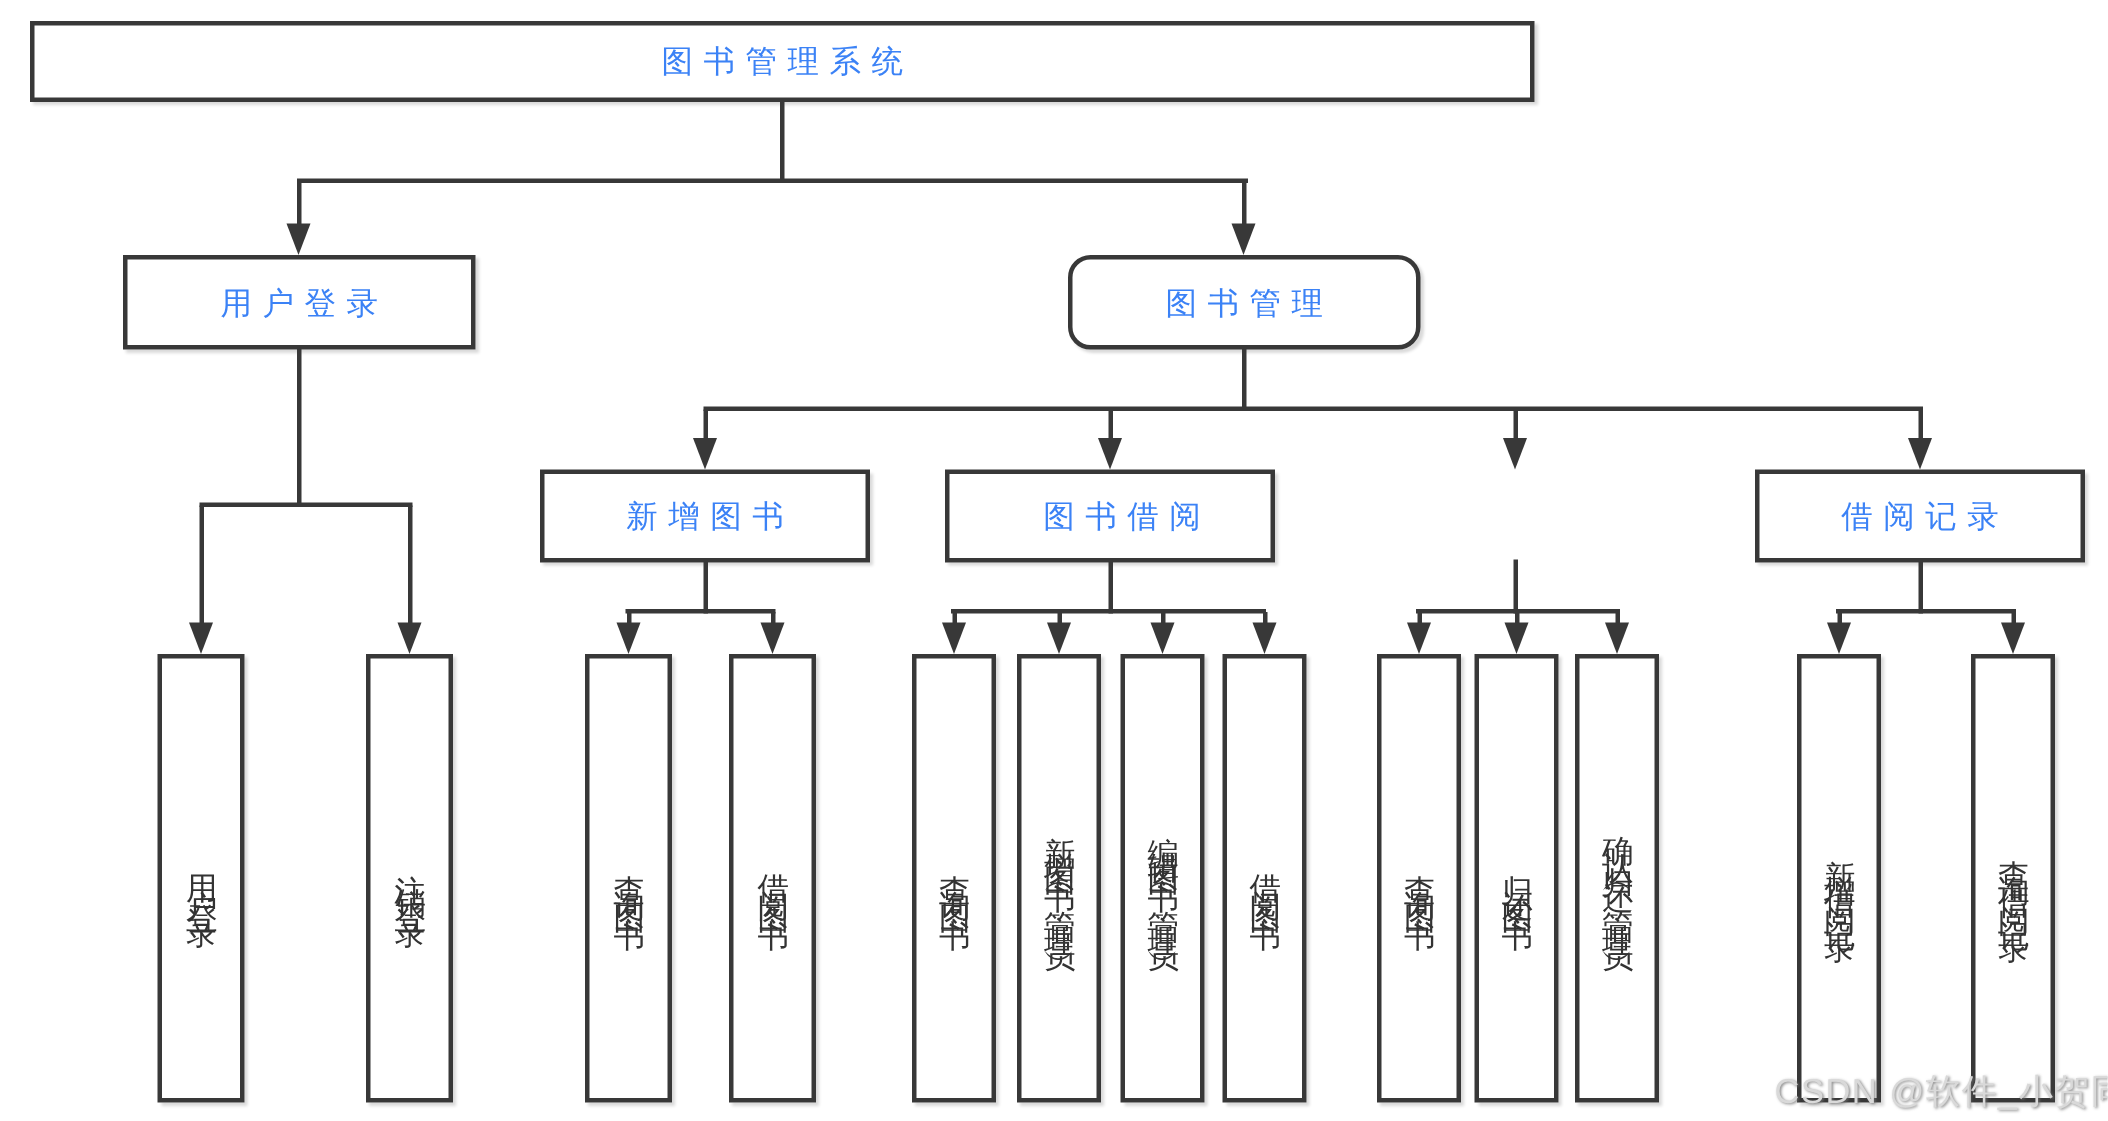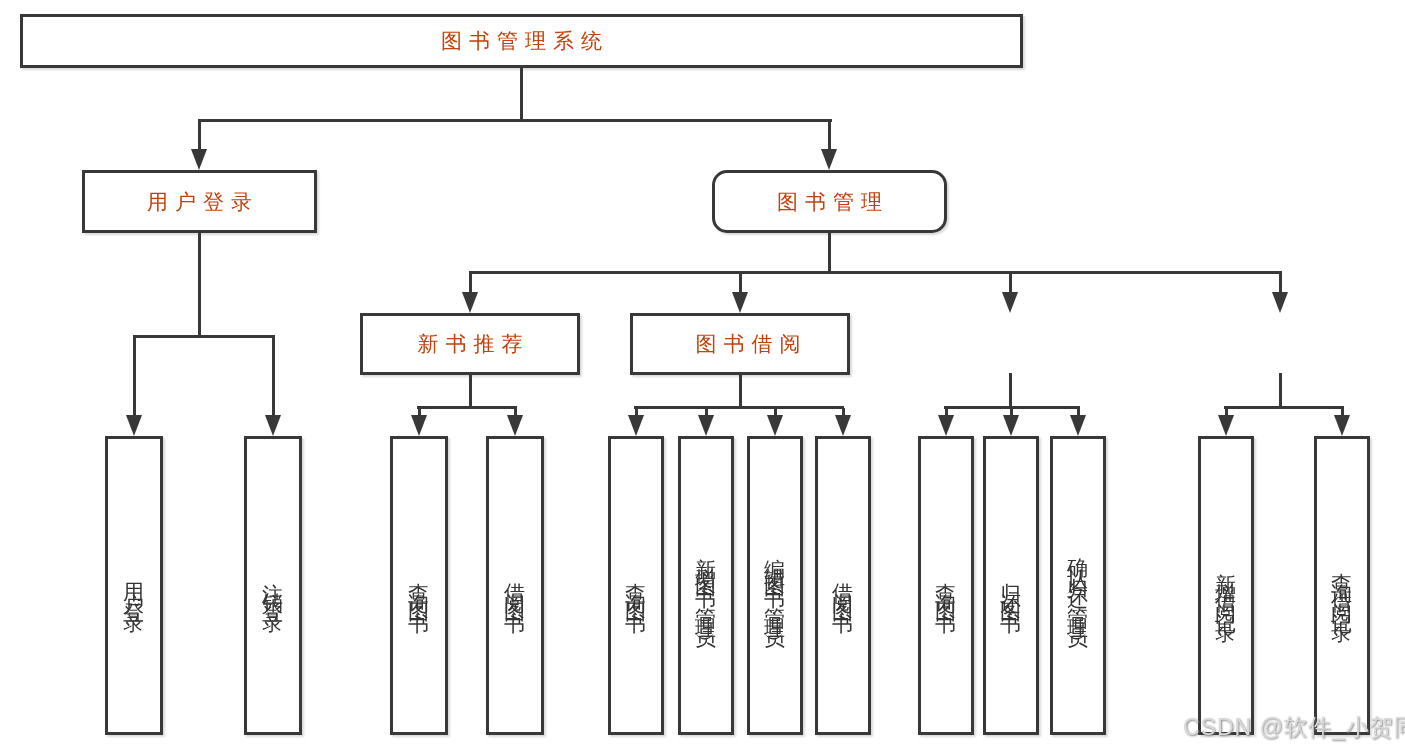--- a/index.html
+++ b/index.html
@@ -4,21 +4,21 @@
 <style>
   html,body{margin:0;padding:0;}
   body{
     width:1405px;height:747px;position:relative;background:#ffffff;
     font-family:"Liberation Sans","DejaVu Sans",sans-serif;color:#333333;overflow:hidden;
   }
   .stage{position:absolute;left:0;top:0;width:1405px;height:747px;}
   .box{
     position:absolute;background:#ffffff;border:3px solid #383838;box-sizing:border-box;
     display:flex;align-items:center;justify-content:center;
-    font-size:21px;letter-spacing:7px;text-indent:7px;color:#c2410c;
+    font-size:21px;letter-spacing:7px;text-indent:7px;color:#3b82f6;
     box-shadow:2px 2px 2px rgba(0,0,0,0.15);
     white-space:nowrap;
   }
   .vbox{
     position:absolute;background:#ffffff;border:3px solid #383838;box-sizing:border-box;
     display:flex;align-items:center;justify-content:center;
     box-shadow:2px 2px 2px rgba(0,0,0,0.15);
   }
   .vtext{
     writing-mode:vertical-rl;
@@ -65,22 +65,23 @@
   <div class="hline" style="left:469px;top:271px;width:813px;"></div>
   <div class="vline" style="left:469px;top:273px;height:21px;"></div>
   <div class="ahead" style="left:462px;top:292px;"></div>
   <div class="vline" style="left:739px;top:273px;height:21px;"></div>
   <div class="ahead" style="left:732px;top:292px;"></div>
   <div class="vline" style="left:1009px;top:273px;height:21px;"></div>
   <div class="ahead" style="left:1002px;top:292px;"></div>
   <div class="vline" style="left:1279px;top:273px;height:21px;"></div>
   <div class="ahead" style="left:1272px;top:292px;"></div>
 
-  <div class="box" style="left:360px;top:313px;width:220px;height:62px;">新书推荐</div>
+  <div class="box" style="left:360px;top:313px;width:220px;height:62px;">新增图书</div>
   <div class="box" style="left:630px;top:313px;width:220px;height:62px;padding-left:16px;">图书借阅</div>
+  <div class="box" style="left:1170px;top:313px;width:220px;height:62px;">借阅记录</div>
 
   <div class="vline" style="left:469px;top:373px;height:36px;"></div>
   <div class="hline" style="left:417px;top:406px;width:100px;"></div>
   <div class="vline" style="left:418px;top:408px;height:10px;"></div>
   <div class="ahead" style="left:411px;top:415px;"></div>
   <div class="vline" style="left:514px;top:408px;height:10px;"></div>
   <div class="ahead" style="left:507px;top:415px;"></div>
 
   <div class="vline" style="left:739px;top:373px;height:36px;"></div>
   <div class="hline" style="left:634px;top:406px;width:210px;"></div>

